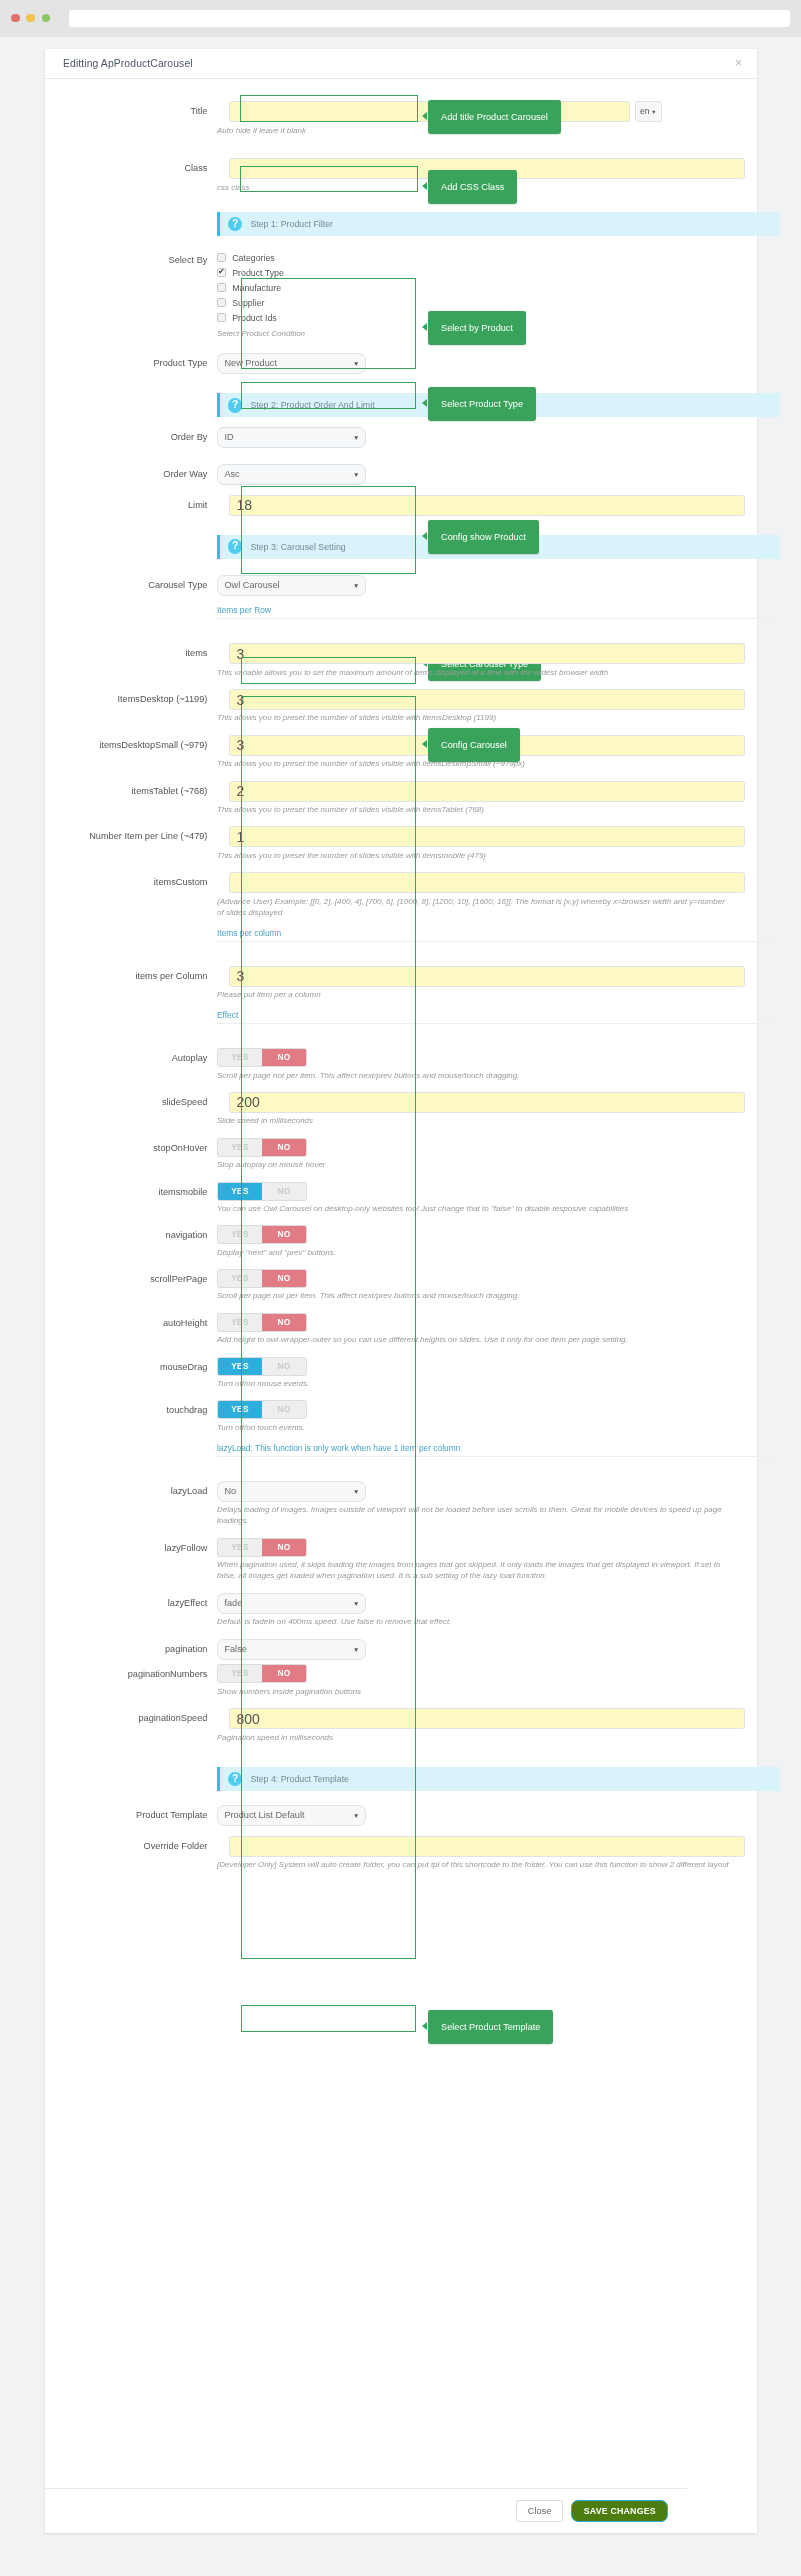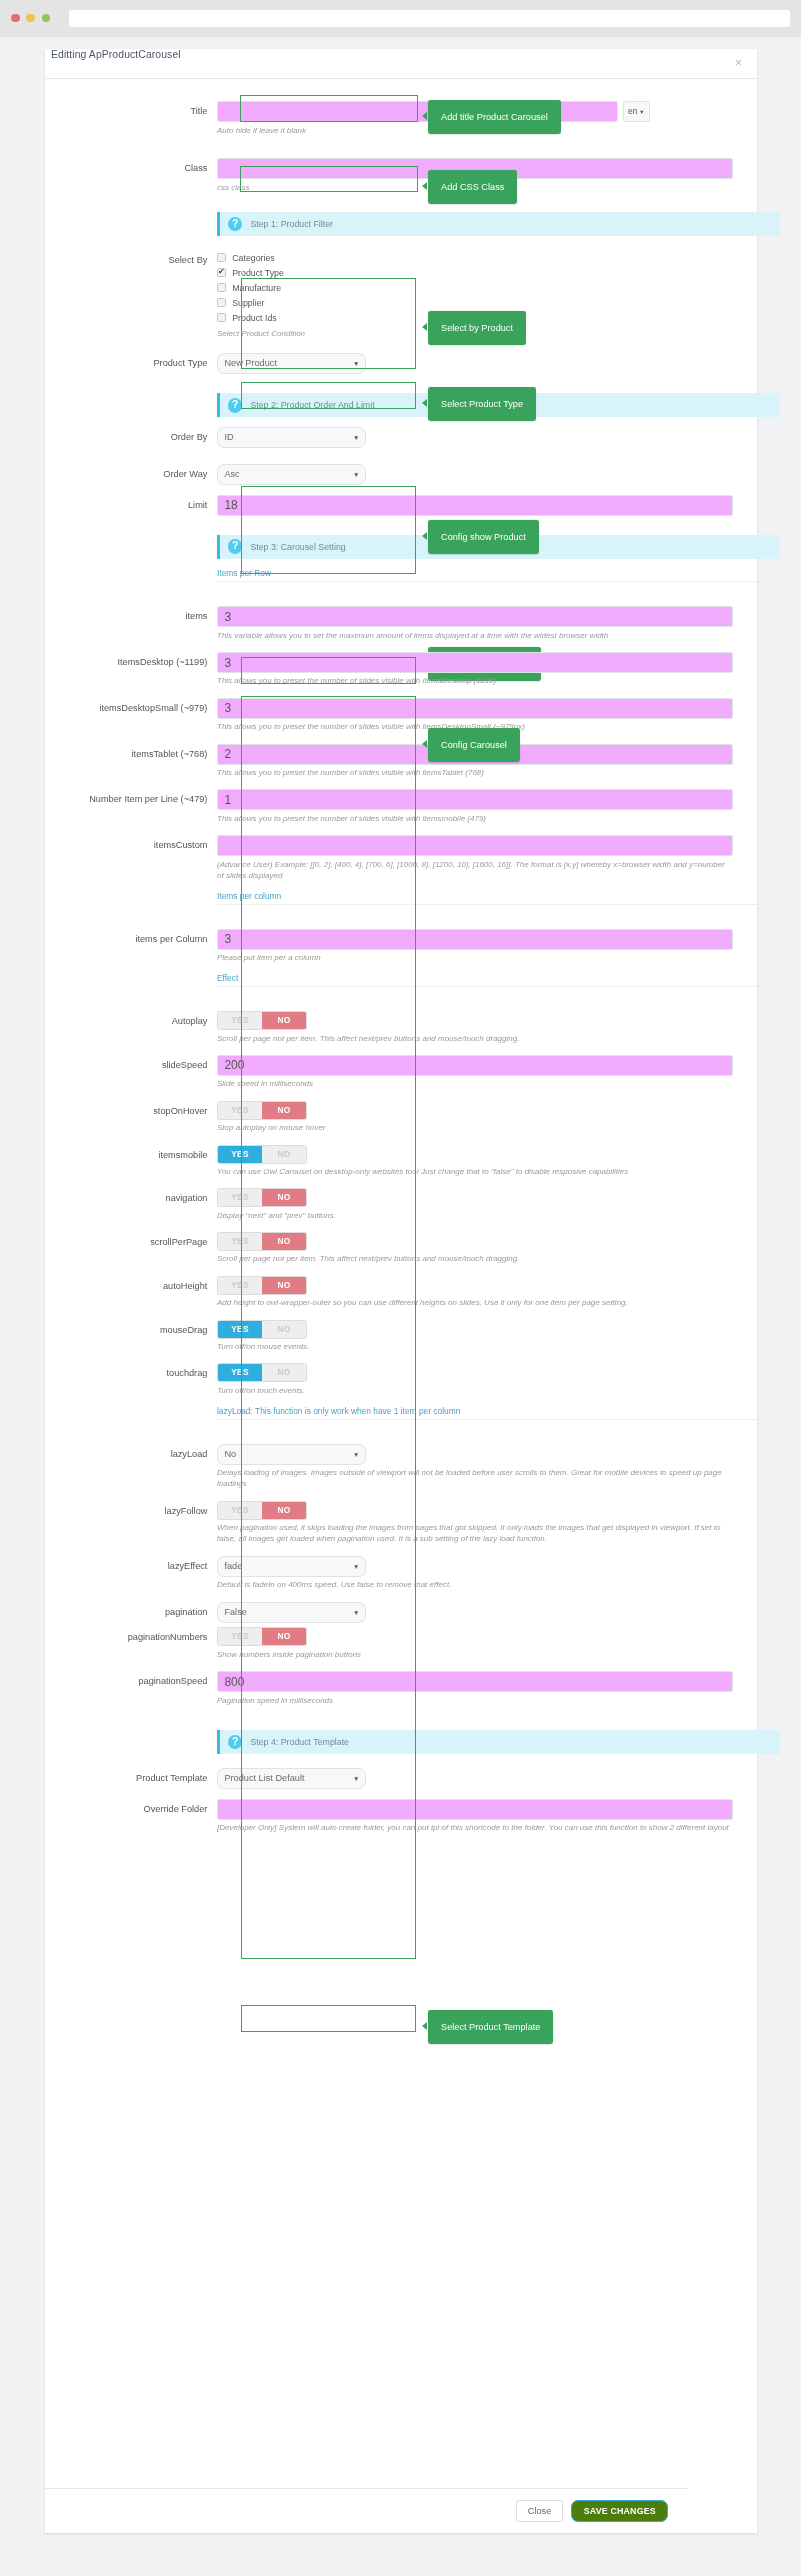--- a/index.html
+++ b/index.html
@@ -29,21 +29,21 @@
   }
 
   
   .modal{
     position:absolute; left:45px; top:49px; width:712px; height:2484px;
     background:#ffffff;
     box-shadow:0 0.8px 2.4px rgba(0,0,0,.10);
   }
   .modal-header{
     height:30px; border-bottom:0.8px solid #e7e7e7;
-    display:flex; padding:0 6px;
+    display:flex; align-items:center; padding:0 18px;
     position:relative;
   }
   .modal-title{ font-size:10.4px; color:#4c5667; font-weight:400; letter-spacing:0.1px;}
   .modal-close{
     position:absolute; right:13px; top:8.8px; width:11.2px; height:11.2px;
     color:#b5b5b5; font-size:12px; line-height:10.4px; text-align:center; cursor:pointer;
   }
   .modal-body{ padding:16px 24px 0 24px; position:relative; }
 
   
@@ -52,23 +52,24 @@
     width:148px; flex:0 0 148px; text-align:right; padding-right:9.6px;
     font-size:9.2px; color:#555; line-height:21px;
   }
   .ctl{ flex:1 1 auto; position:relative; min-width:0; }
   .help{
     font-size:8px; color:#9a9a9a; font-style:italic;
     line-height:11.2px; margin:2.4px 0 0 0;
   }
 
   input[type=text].inp, .inp{
-    width:100%; height:21px; border:0.8px solid #dfe3e6; background:#f0abfc;
-    border-radius:2.4px; padding:0 6.4px; font-size:12px; color:#555;
+    width:100%; height:21px; border:0.8px solid #dfe3e6; background:#fef9c3;
+    border-radius:2.4px; padding:0 6.4px; font-size:14px; color:#555;
     font-family:"Liberation Sans", sans-serif;
+    margin-left:12px;
   }
   .inp::placeholder{ color:#bdbdbd; }
 
   .sel{
     width:149px; height:21px; border:0.8px solid #dfe3e6; background:#f7f8f9;
     border-radius:7px; padding:0 16px 0 6.4px; font-size:9.2px; color:#6b6b6b;
     line-height:19px; position:relative; cursor:pointer;
   }
   .sel .car{ position:absolute; right:5.6px; top:0; font-size:6.4px; color:#555; line-height:19px;}
 
@@ -286,20 +287,29 @@
       </div>
     </div>
     <div class="hl" style="left:196px; top:407px; width:175px; height:88px;"></div>
     <div class="callout" style="left:383px; top:441px;">Config show Product</div>
 
     <div class="step" style="margin-top:19px;">
       <div class="qmark">?</div>
       <div class="step-txt">Step 3: Carousel Setting</div>
     </div>
 
+    <div class="row" style="margin-top:16px;">
+      <div class="lbl">Carousel Type</div>
+      <div class="ctl">
+        <div class="sel">
+          <span>Owl Carousel</span>
+          <span class="car">▼</span>
+        </div>
+      </div>
+    </div>
     <div class="hl" style="left:196px; top:578px; width:175px; height:27px;"></div>
     <div class="callout" style="left:383px; top:568px;">Select Carousel Type</div>
 
     <div class="subsec">Items per Row</div>
 
     <div class="row">
       <div class="lbl">items</div>
       <div class="ctl">
         <input class="inp" type="text" value="3" style="">
         <div class="help">This variable allows you to set the maximum amount of items displayed at a time with the widest browser width</div>

